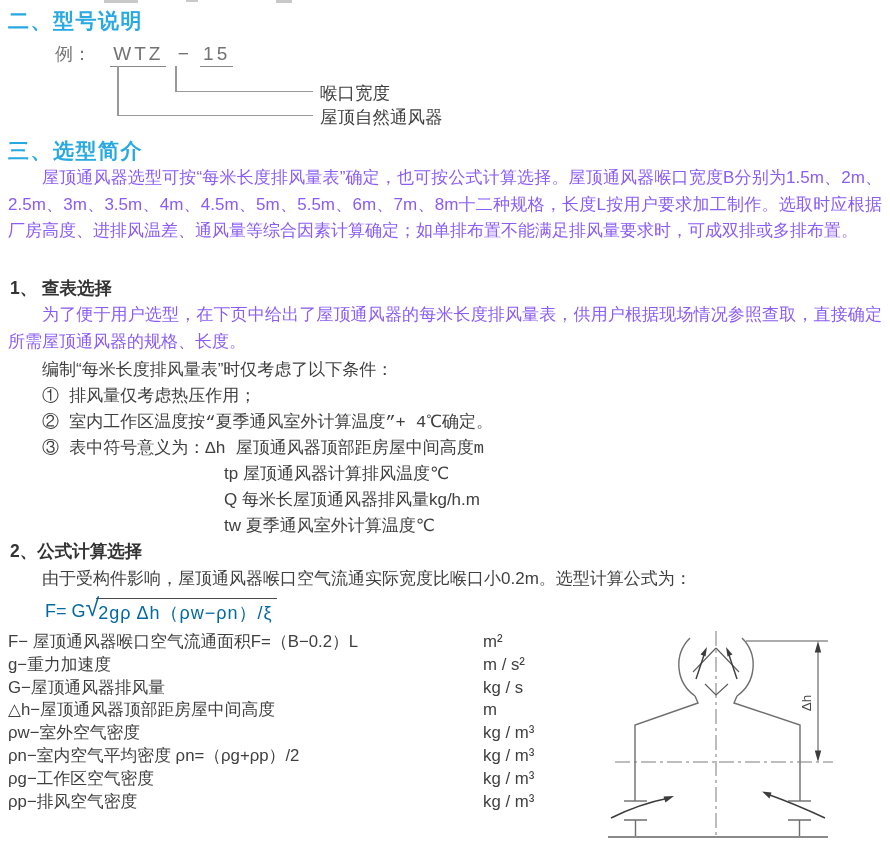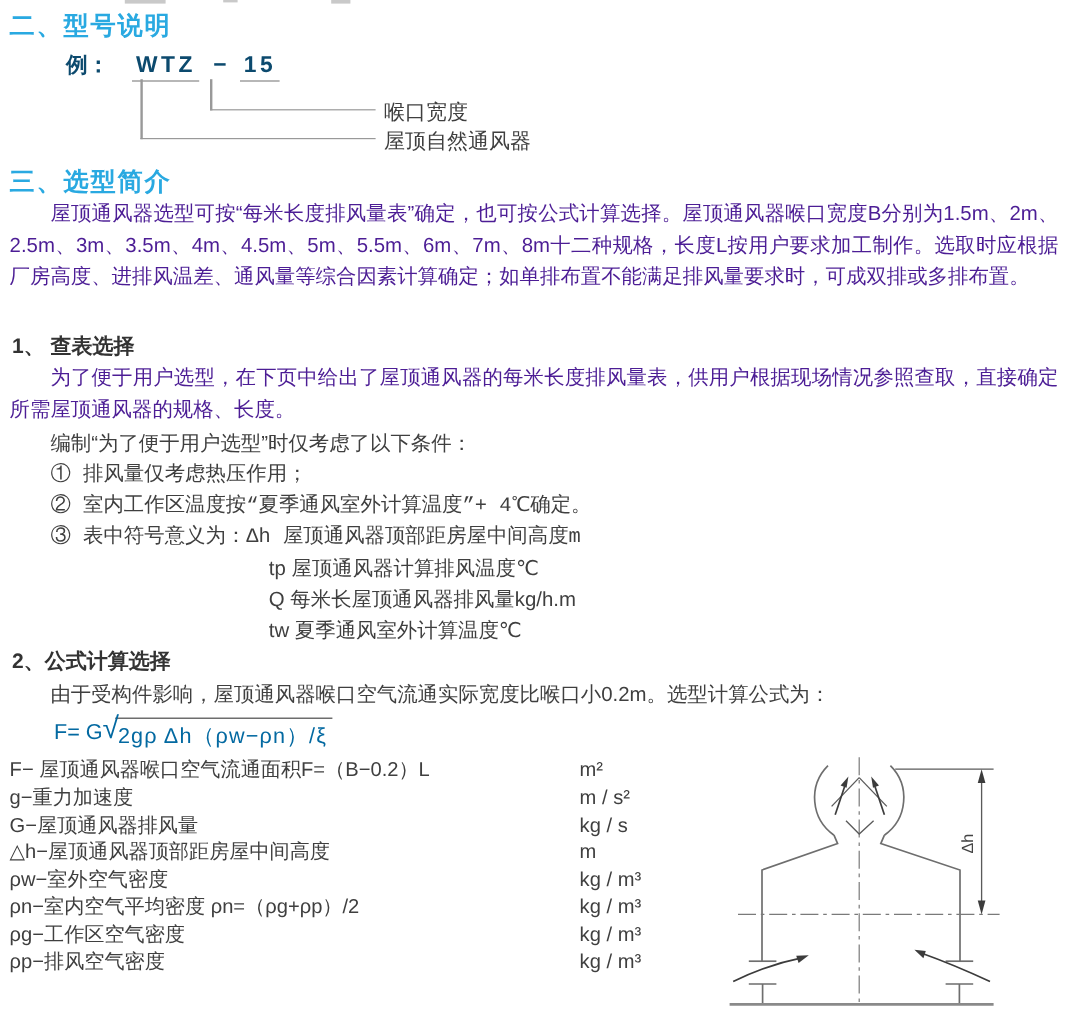--- a/index.html
+++ b/index.html
@@ -5,23 +5,23 @@
   html,body { margin:0; padding:0; }
   body { background:#ffffff; }
   .page {
     position:relative; width:890px; height:851px; background:#ffffff;
     font-family:"Liberation Sans","DejaVu Sans",sans-serif;
     color:#3f3f3f; overflow:hidden;padding-left:19px;
   }
   .abs { position:absolute; }
   .h-blue { color:#29a9e1; font-size:21px; font-weight:bold; letter-spacing:1.5px; white-space:nowrap; }
   .sub-head { font-size:17.5px; font-weight:bold; color:#333333; white-space:nowrap; }
-  .para { font-size:17px; line-height:26.5px; text-align:justify; text-indent:2em; color:#4c1d95; }
+  .para { font-size:17px; line-height:26.5px; text-align:justify; text-indent:2em; color:#8b5cf6; }
   .line-block { font-size:17px; line-height:26px; white-space:nowrap; color:#3f3f3f; }
-  .model-row { font-size:19px; color:#0c4a6e; white-space:nowrap;font-weight:bold; }
+  .model-row { font-size:19px; color:#737373; white-space:nowrap; }
   .model-label { font-size:18px; margin-right:14px; }
   .code-underline { border-bottom:1.5px solid #888; padding:0 3px 2px 3px; letter-spacing:3px; }
   .model-dash { margin:0 6px; }
   .cline { background:#999; }
   .callout-label { font-size:17.5px; color:#3f3f3f; white-space:nowrap; }
   .formula { font-size:18px; color:#0369a1; white-space:nowrap; }
   .radical { display:inline-flex; align-items:flex-start; }
   .rad-sign { font-size:25px; line-height:20px; transform:translateY(-1px); }
   .radicand { display:inline-block; border-top:1.7px solid #4a4a4a; padding:2px 4px 0 2px; margin-left:-3px; letter-spacing:1px; }
   .defs { font-size:16.8px; }
@@ -53,21 +53,21 @@
   <div class="abs cline" style="left:175px; top:90.5px; width:138px; height:1.5px;"></div>
   <div class="abs callout-label" style="left:320px; top:81px;">喉口宽度</div>
   <div class="abs callout-label" style="left:320px; top:105px;">屋顶自然通风器</div>
 
   <div class="abs h-blue" style="left:8px; top:137px;">三、选型简介</div>
 
   <div class="abs para" style="left:8px; top:165px; width:874px;">屋顶通风器选型可按“每米长度排风量表”确定，也可按公式计算选择。屋顶通风器喉口宽度B分别为1.5m、2m、2.5m、3m、3.5m、4m、4.5m、5m、5.5m、6m、7m、8m十二种规格，长度L按用户要求加工制作。选取时应根据厂房高度、进排风温差、通风量等综合因素计算确定；如单排布置不能满足排风量要求时，可成双排或多排布置。</div>
 
   <div class="abs sub-head" style="left:10px; top:276px;">1、 查表选择</div>
   <div class="abs para" style="left:8px; top:302px; width:874px;">为了便于用户选型，在下页中给出了屋顶通风器的每米长度排风量表，供用户根据现场情况参照查取，直接确定所需屋顶通风器的规格、长度。</div>
-  <div class="abs line-block" style="left:42px; top:357px;">编制“为了便于用户选型”时仅考虑了以下条件：</div>
+  <div class="abs line-block" style="left:42px; top:357px;">编制“每米长度排风量表”时仅考虑了以下条件：</div>
 
   <div class="abs line-block" style="left:42px; top:384px;font-family:Liberation Mono, monospace;">
     <div>① 排风量仅考虑热压作用；</div>
     <div>② 室内工作区温度按“夏季通风室外计算温度”+ 4℃确定。</div>
     <div>③ 表中符号意义为：Δh 屋顶通风器顶部距房屋中间高度m</div>
   </div>
 
   <div class="abs line-block" style="left:224px; top:461px;">
     <div>tp 屋顶通风器计算排风温度℃</div>
     <div>Q 每米长屋顶通风器排风量kg/h.m</div>

